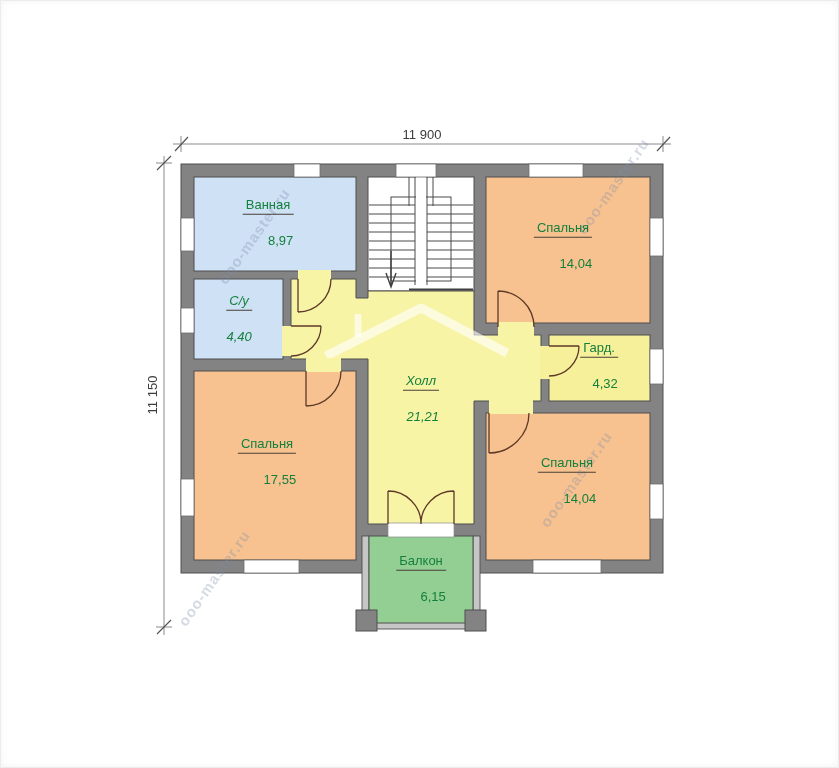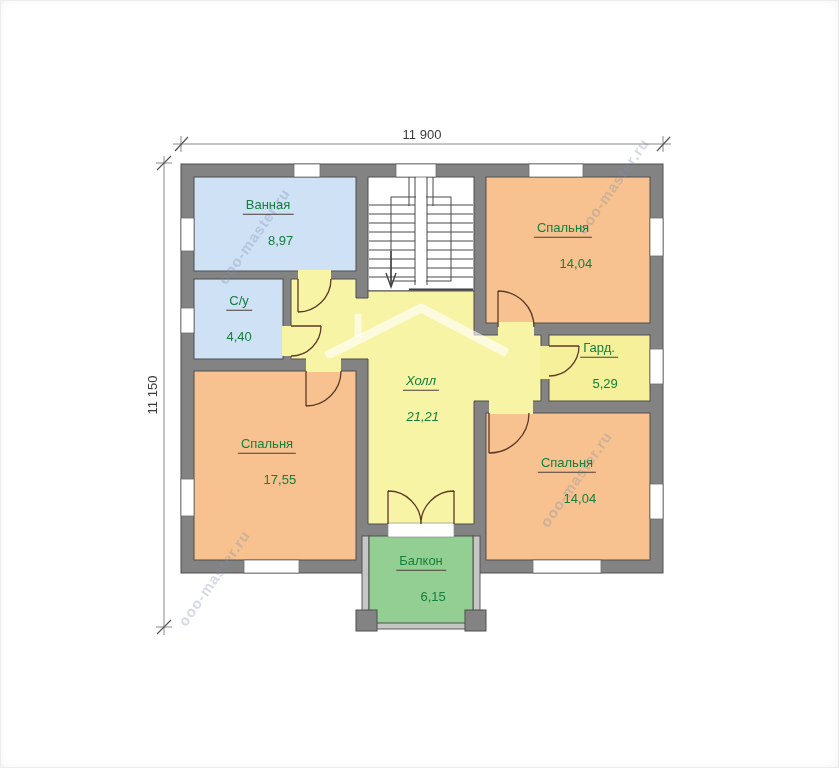--- a/index.html
+++ b/index.html
@@ -127,31 +127,31 @@
   <div class="wm-url" style="left:575px;top:478px;">ooo-master.ru</div>
   <div class="wm-url" style="left:213px;top:577px;">ooo-master.ru</div>
 
   <div class="dim-label" style="left:421px;top:133px;">11 900</div>
   <div class="dim-label vert" style="left:151px;top:394px;">11 150</div>
 
   <div class="room-label" style="left:267px;top:222px;">
     <span class="rname">Ванная</span>
     <span class="rarea">8,97</span>
   </div>
-  <div class="room-label" style="left:238px;top:318px;">
+  <div class="room-label" style="left:238px;top:318px;font-style:italic;">
     <span class="rname">С/у</span>
     <span class="rarea">4,40</span>
   </div>
   <div class="room-label" style="left:562px;top:245px;">
     <span class="rname">Спальня</span>
     <span class="rarea">14,04</span>
   </div>
   <div class="room-label" style="left:598px;top:365px;">
     <span class="rname">Гард.</span>
-    <span class="rarea">5,29</span>
+    <span class="rarea">4,32</span>
   </div>
   <div class="room-label" style="left:420px;top:398px;font-style:italic;">
     <span class="rname">Холл</span>
     <span class="rarea">21,21</span>
   </div>
   <div class="room-label" style="left:266px;top:461px;">
     <span class="rname">Спальня</span>
     <span class="rarea">17,55</span>
   </div>
   <div class="room-label" style="left:566px;top:480px;">

